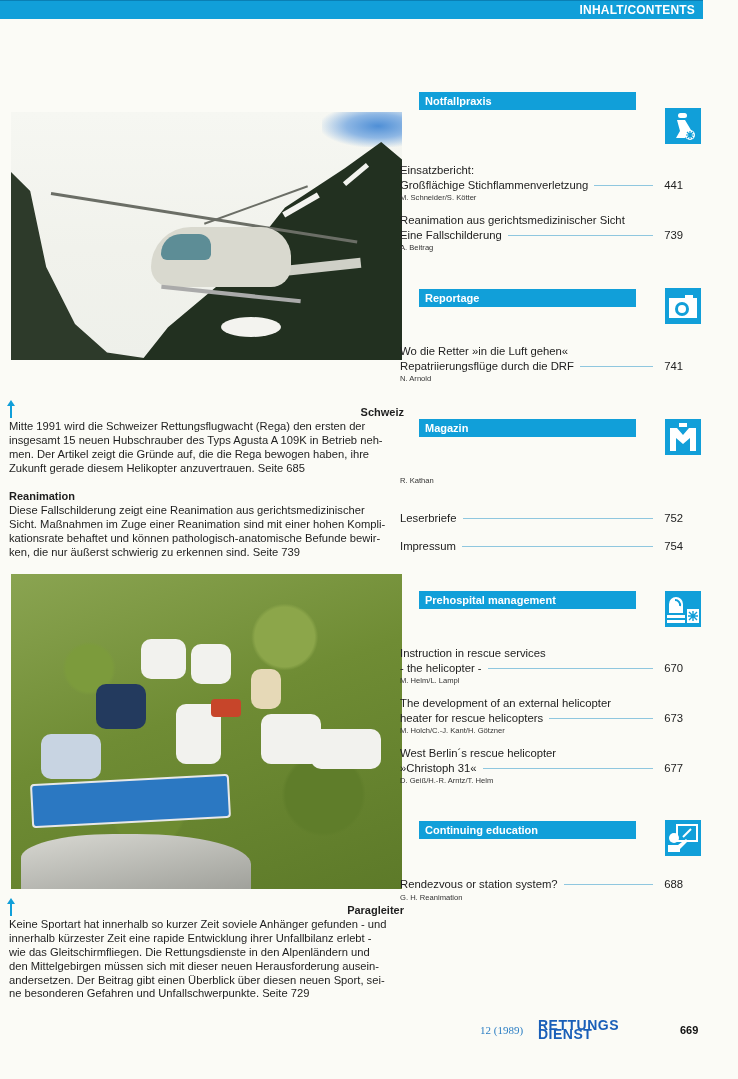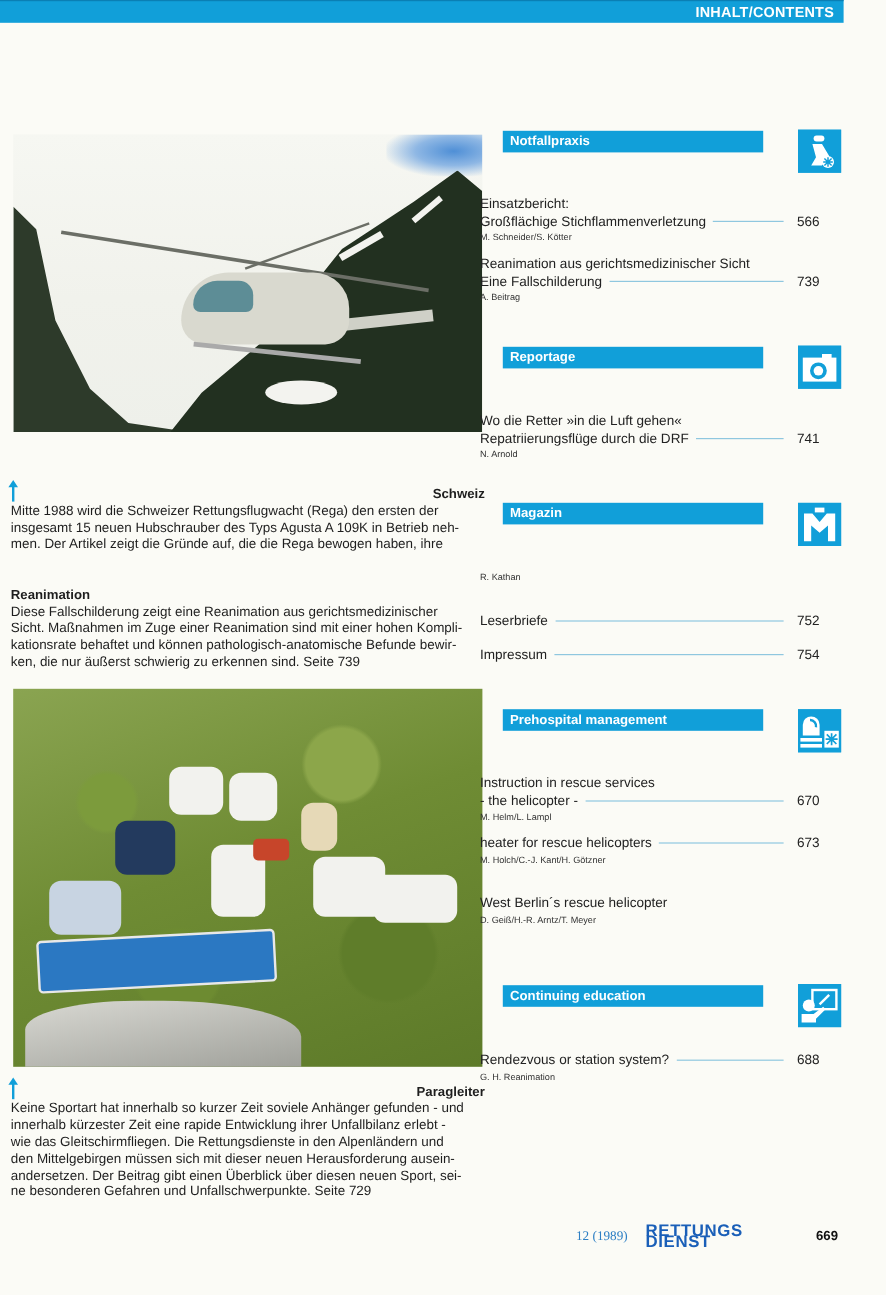--- a/index.html
+++ b/index.html
@@ -117,23 +117,24 @@
   <div class="heli-body"></div>
   <div class="heli-canopy"></div>
   <div class="skid"></div>
 </div>
 
 <div class="caption" style="top:406px;">
   <span class="cap-title with-arrow">
     <span class="arrow"></span>
     <span>Schweiz</span>
   </span>
-  <span style="display:block">Mitte 1988 wird die Schweizer Rettungsflugwacht (Rega) den ersten  der</span>
+  <span style="display:block">Mitte 1991 wird die Schweizer Rettungsflugwacht (Rega) den ersten  der</span>
   <span style="display:block">insgesamt 15 neuen Hubschrauber des Typs Agusta A 109K in Betrieb neh-</span>
   <span style="display:block">men. Der Artikel zeigt die Gründe auf, die die Rega bewogen haben, ihre</span>
+  <span style="display:block">Zukunft gerade diesem Helikopter anzuvertrauen.  Seite 685</span>
 </div>
 
 <div class="caption" style="top:490px;">
   <span class="cap-title">Reanimation</span>
   <span style="display:block">Diese Fallschilderung zeigt eine Reanimation aus gerichtsmedizinischer</span>
   <span style="display:block">Sicht. Maßnahmen im Zuge einer Reanimation sind mit einer hohen Kompli-</span>
   <span style="display:block">kationsrate behaftet und können pathologisch-anatomische Befunde bewir-</span>
   <span style="display:block">ken, die nur äußerst schwierig zu erkennen sind. Seite 739</span>
 </div>
 
@@ -157,36 +158,36 @@
     <span>Paragleiter</span>
   </span>
   <span style="display:block">Keine Sportart hat innerhalb so kurzer Zeit soviele Anhänger gefunden - und</span>
   <span style="display:block">innerhalb kürzester Zeit eine rapide Entwicklung ihrer Unfallbilanz erlebt -</span>
   <span style="display:block">wie das Gleitschirmfliegen. Die Rettungsdienste in den Alpenländern und</span>
   <span style="display:block">den Mittelgebirgen müssen sich mit dieser neuen Herausforderung ausein-</span>
   <span style="display:block">andersetzen. Der Beitrag gibt einen Überblick über diesen neuen Sport, sei-</span>
   <span style="display:block">ne besonderen Gefahren und Unfallschwerpunkte. Seite 729</span>
 </div>
 
-<div class="sec-bar" style="top:109px;">Notfallpraxis</div>
+<div class="sec-bar" style="top:92px;">Notfallpraxis</div>
 <div class="sec-icon" style="top:108px;">
   <svg viewBox="0 0 36 36">
       <rect width="36" height="36" fill="#119fd9"></rect>
       <rect x="13" y="5" width="9" height="5" rx="2.5" fill="#fff"></rect>
       <path d="M12 12 h8 l6 10 l-6 8 h-9 l4-7z" fill="#fff"></path>
       <circle cx="25" cy="27" r="5" fill="#fff"></circle>
       <path d="M25 23v8M21 27h8M22 24l6 6M28 24l-6 6" stroke="#119fd9" stroke-width="1.2"></path>
     </svg>
 </div>
 <div class="entry" style="top:163px;">
   <span class="line">Einsatzbericht:</span>
   <span class="lastline">
       <span class="txt">Großflächige Stichflammenverletzung</span>
       <span class="leader"></span>
-      <span class="page">566</span>
+      <span class="page">441</span>
     </span>
   <span class="author">M. Schneider/S. Kötter</span>
 </div>
 <div class="entry" style="top:213px;">
   <span class="line">Reanimation aus gerichtsmedizinischer Sicht</span>
   <span class="lastline">
       <span class="txt">Eine Fallschilderung</span>
       <span class="leader"></span>
       <span class="page">739</span>
     </span>
@@ -254,30 +255,36 @@
 <div class="entry" style="top:646px;">
   <span class="line">Instruction in rescue services</span>
   <span class="lastline">
       <span class="txt">- the helicopter -</span>
       <span class="leader"></span>
       <span class="page">670</span>
     </span>
   <span class="author">M. Helm/L. Lampl</span>
 </div>
 <div class="entry" style="top:696px;">
+  <span class="line">The development of an external helicopter</span>
   <span class="lastline">
       <span class="txt">heater for rescue helicopters</span>
       <span class="leader"></span>
       <span class="page">673</span>
     </span>
   <span class="author">M. Holch/C.-J. Kant/H. Götzner</span>
 </div>
 <div class="entry" style="top:746px;">
   <span class="line">West Berlin´s rescue helicopter</span>
-  <span class="author">D. Geiß/H.-R. Arntz/T. Meyer</span>
+  <span class="lastline">
+      <span class="txt">»Christoph 31«</span>
+      <span class="leader"></span>
+      <span class="page">677</span>
+    </span>
+  <span class="author">D. Geiß/H.-R. Arntz/T. Helm</span>
 </div>
 
 <div class="sec-bar" style="top:821px;">Continuing education</div>
 <div class="sec-icon" style="top:820px;">
   <svg viewBox="0 0 36 36">
       <rect width="36" height="36" fill="#119fd9"></rect>
       <rect x="12" y="5" width="20" height="16" fill="none" stroke="#fff" stroke-width="2"></rect>
       <path d="M18 17 l8-8" stroke="#fff" stroke-width="2"></path>
       <circle cx="9" cy="18" r="5" fill="#fff"></circle>
       <path d="M3 32 v-7 h10 l8-6 l2 2 l-8 8 v3z" fill="#fff"></path>

